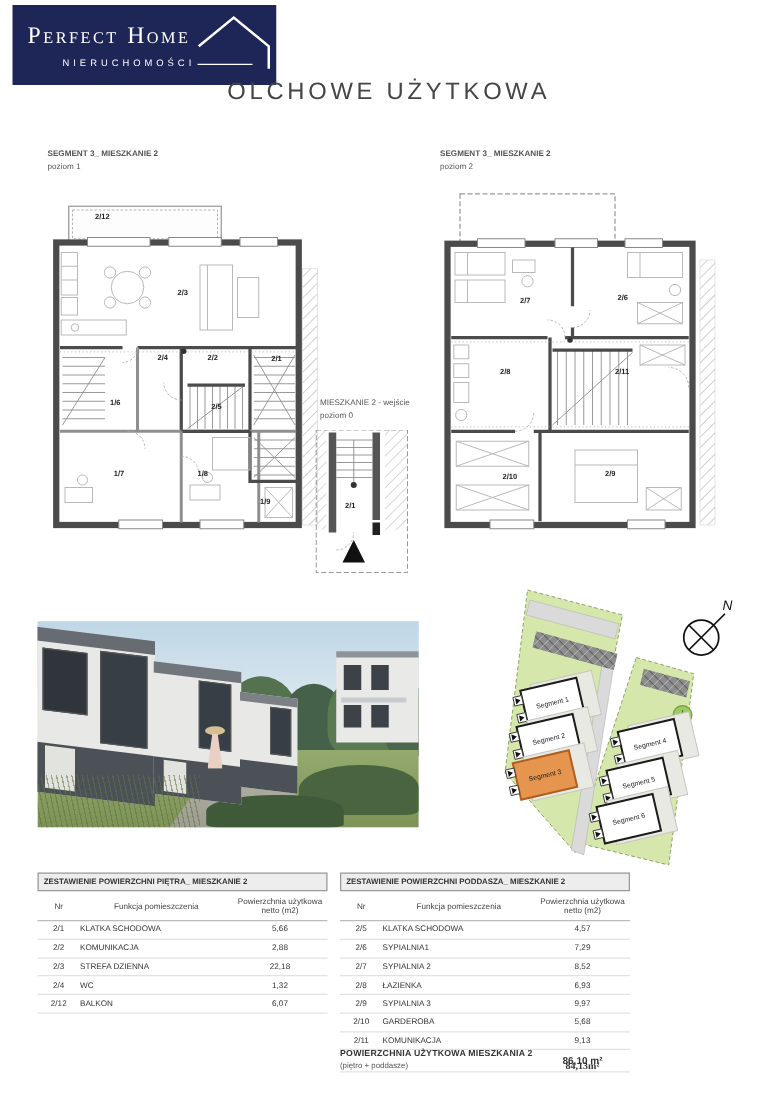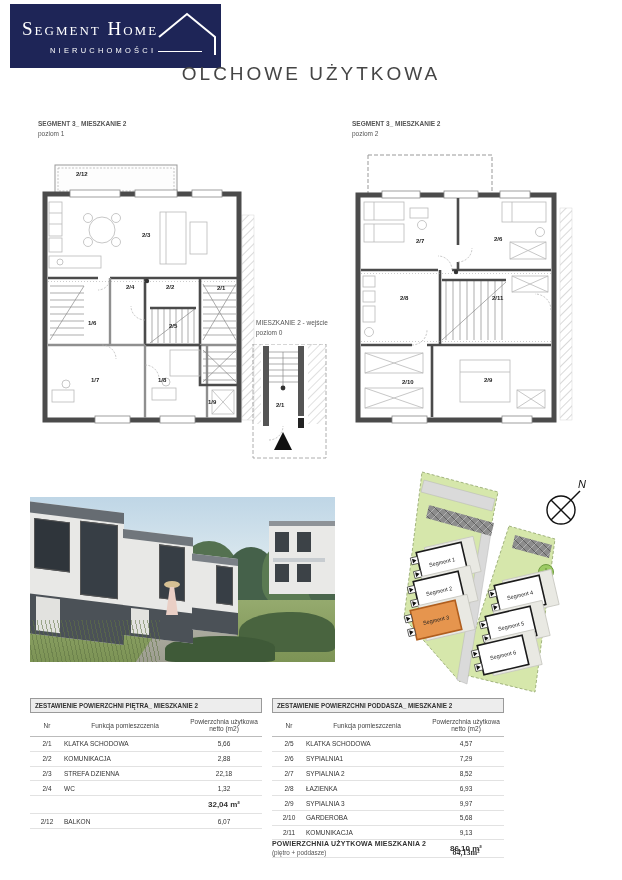--- a/index.html
+++ b/index.html
@@ -83,21 +83,21 @@
   .trow.sum .c-ar{font-size:8px;font-weight:bold;}
   .tsummary{position:absolute;font-size:7px;color:#333;}
   .tsummary .l1{font-weight:bold;letter-spacing:.2px;}
   .tsummary .l2{font-size:6.3px;color:#555;margin-top:2px;}
   .sumval{position:absolute;font-size:8px;font-weight:bold;width:76px;text-align:center;}
 </style>
 </head>
 <body>
 
 <div class="abs logo-box">
-  <div class="logo-brand">Segment Home</div>
+  <div class="logo-brand">Perfect Home</div>
   <div class="logo-sub">NIERUCHOMOŚCI</div>
   <div class="logo-sub-line"></div>
   <svg class="logo-house" width="62" height="54" viewBox="0 0 62 54">
     <path d="M3 28 L31 5 L59 28 L59 46" fill="none" stroke="#fff" stroke-width="2"></path>
   </svg>
 </div>
 <div class="abs page-title">OLCHOWE UŻYTKOWA</div>
 
 <div class="abs plan-head" style="left:38px;top:119px;">
   <div class="t">SEGMENT 3_ MIESZKANIE 2</div>
@@ -535,25 +535,20 @@
       <div class="trow">
         <span class="c-nr">2/3</span>
         <span class="c-fn">STREFA DZIENNA</span>
         <span class="c-ar">22,18</span>
       </div>
       <div class="trow">
         <span class="c-nr">2/4</span>
         <span class="c-fn">WC</span>
         <span class="c-ar">1,32</span>
       </div>
-      <div class="trow sum">
-        <span class="c-nr"></span>
-        <span class="c-fn"></span>
-        <span class="c-ar">32,04 m²</span>
-      </div>
       <div class="trow">
         <span class="c-nr">2/12</span>
         <span class="c-fn">BALKON</span>
         <span class="c-ar">6,07</span>
       </div>
     </div>
 </div>
 
 <div class="table" style="left:272px;top:698px;">
   <div class="ttl">ZESTAWIENIE POWIERZCHNI PODDASZA_ MIESZKANIE 2</div>

